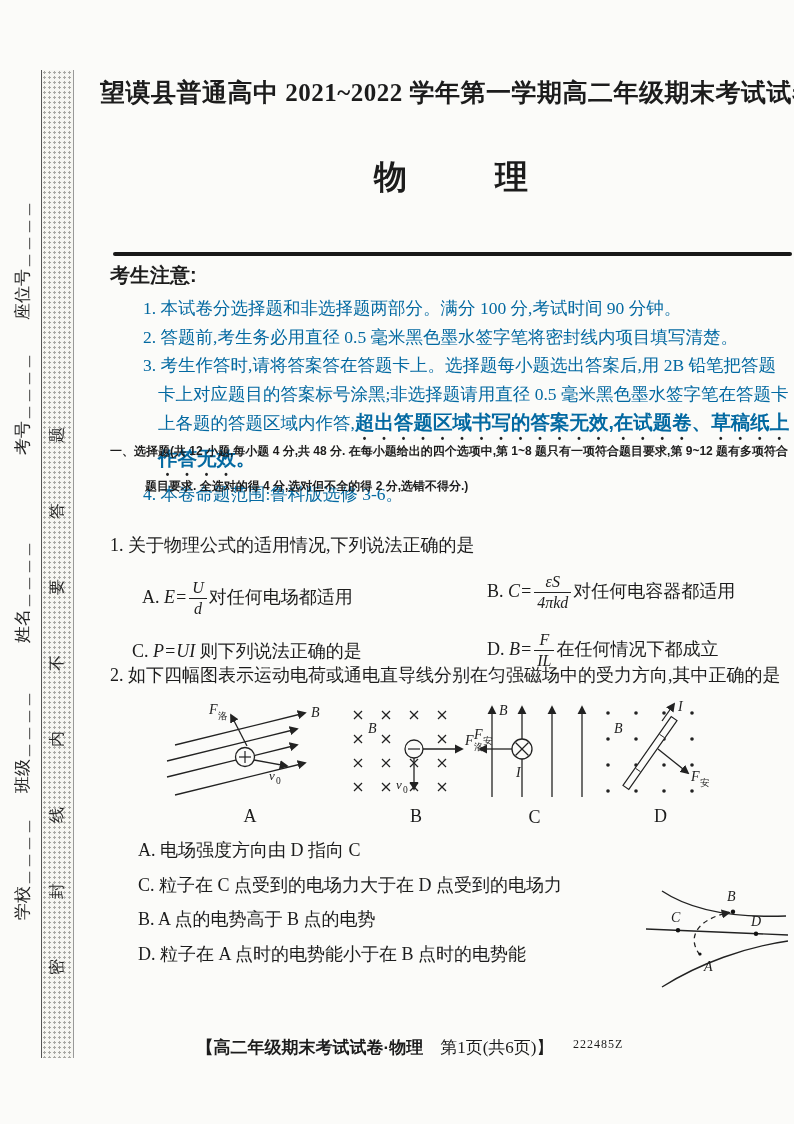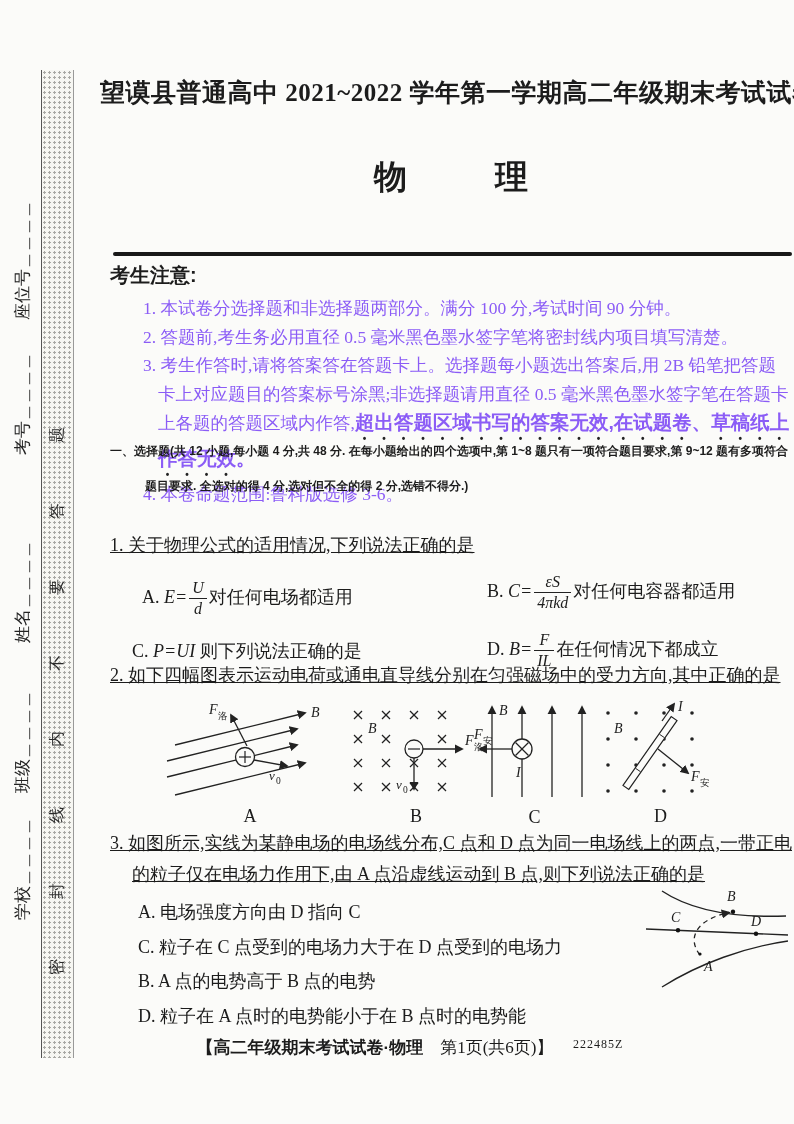--- a/index.html
+++ b/index.html
@@ -40,41 +40,41 @@
   .subject-title {
     left:110px; top:155px; width:682px;
     display:flex; justify-content:center; gap:88px;
     font-size:33px; font-weight:bold;
   }
   .divider { left:113px; top:252px; width:679px; height:4px; background:#181818; border-radius:2px; }
 
   
   .notice { left:110px; top:262px; width:682px; }
   .notice-heading { font-size:20px; font-weight:bold; margin-bottom:5px; }
-  .note { font-size:17.5px; line-height:28.5px; padding-left:48px; text-indent:-15px; color:#8b5cf6; }
+  .note { font-size:17.5px; line-height:28.5px; padding-left:48px; text-indent:-15px; color:#0369a1; }
   .note .emph {
     font-size:19.5px; font-weight:bold;
     font-family:"Liberation Sans","DejaVu Sans",sans-serif;
     text-emphasis:filled dot #222; -webkit-text-emphasis:filled dot #222;
     text-emphasis-position:under right; -webkit-text-emphasis-position:under right;
   }
 
   
   .section1 {
     left:110px; top:434px; width:682px;
     font-size:12px; font-weight:bold; line-height:35px;
     padding-left:35px; text-indent:-35px;
   }
 
   
   .q-block { left:110px; width:682px; font-size:18px; }
   .q1 { top:532px; }
   .q2 { top:662px; }
   .q3 { top:828px; }
-  .stem { line-height:27px;text-decoration:underline; }
+  .stem { line-height:27px; }
   .q3 .stem { padding-left:22px; text-indent:-22px; line-height:31px; }
 
   .q1-options { position:relative; height:108px; margin-top:6px; }
   .opt { position:absolute; white-space:nowrap; }
   var { font-style:italic; font-family:"Liberation Serif","DejaVu Serif",serif; }
   .frac {
     display:inline-block; vertical-align:middle; text-align:center;
     line-height:1.15; font-size:16px; font-style:italic; margin:0 2px;
   }
   .frac .fn { display:block; border-bottom:1.2px solid #222; padding:0 3px 1px; }
@@ -314,21 +314,20 @@
         <text x="93" y="82" class="v">F</text>
         <text x="102" y="87" class="sub">安</text>
       </svg>
       <div class="fig-label">D</div>
     </div>
 
   </div>
 </div>
 
 <div class="abs q-block q3">
-  <div class="stem">3. 如图所示,实线为某静电场的电场线分布,C 点和 D 点为同一电场线上的两点,一带正电的粒子仅在电场力作用下,由 A 点沿虚线运动到 B 点,则下列说法正确的是</div>
   <div class="q3-options">
     <div>A. 电场强度方向由 D 指向 C</div>
     <div>C. 粒子在 C 点受到的电场力大于在 D 点受到的电场力</div>
     <div>B. A 点的电势高于 B 点的电势</div>
     <div>D. 粒子在 A 点时的电势能小于在 B 点时的电势能</div>
   </div>
 
   <svg class="q3-fig" width="158" height="138" viewBox="0 0 158 138">
     <g fill="none" stroke="#222" stroke-width="1.4">
       <path d="M 28,6 C 58,26 100,33 152,31"></path>

